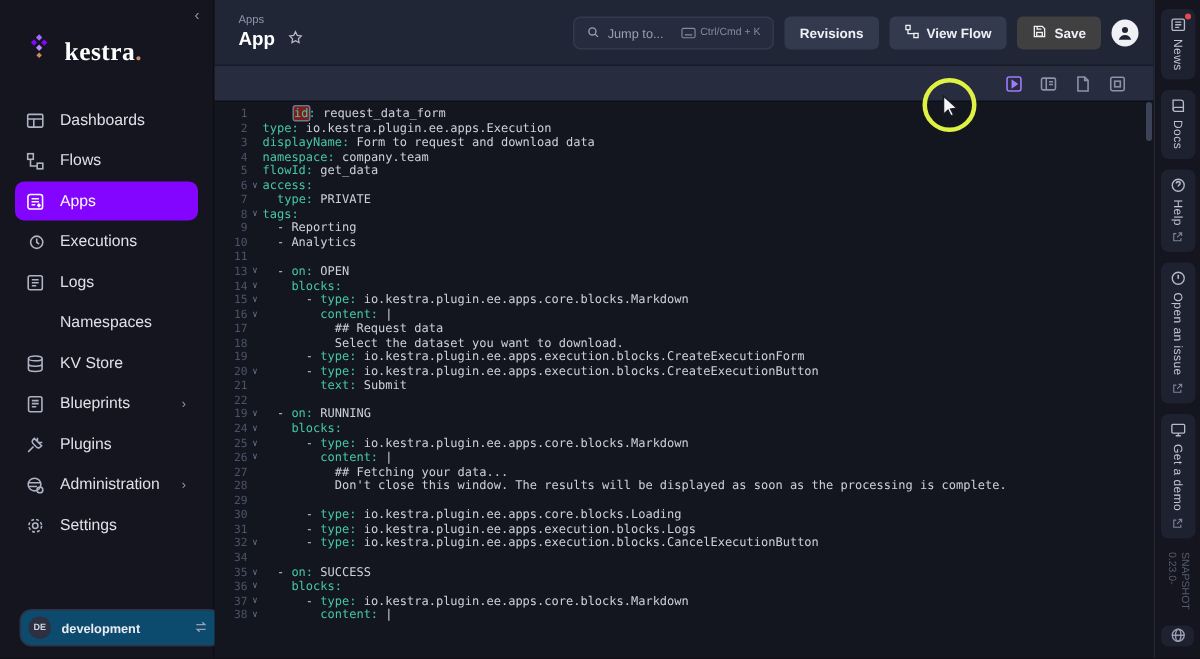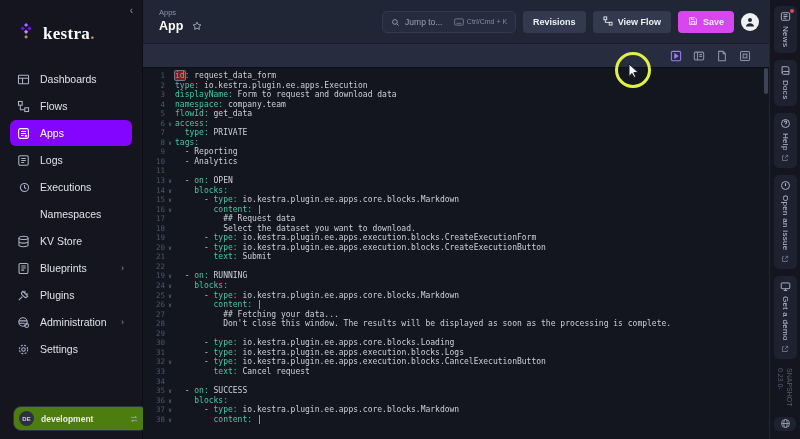--- a/index.html
+++ b/index.html
@@ -15,21 +15,21 @@
   .logo-word { color:#fff; font-size:17px; font-weight:bold; letter-spacing:.3px; }
   .logo-word .dot { color:#c88b62; }
   nav { margin-top:6px; }
   .nav-item { display:flex; align-items:center; gap:10px; height:26px; margin:0 10px 1px 10px;
               padding-left:6px; border-radius:6px; color:#dfe1e8; font-size:10.5px; cursor:pointer; }
   .nav-item .ico { width:14px; height:14px; color:#aeb2c2; display:flex; align-items:center; justify-content:center; }
   .nav-item.active { background:#8405ff; color:#fff; }
   .nav-item.active .ico { color:#fff; }
   .nav-item .chev { margin-left:auto; margin-right:8px; color:#8d93a6; font-size:9px; }
   .env-box { position:absolute; left:13px; bottom:8px; width:135px; height:25px;
-             border:1px solid #2e3242; border-radius:8px; background:#4d7c0f;
+             border:1px solid #2e3242; border-radius:8px; background:#0c4a6e;
              display:flex; align-items:center; gap:7px; padding:0 8px 0 5px; cursor:pointer;text-align:center; }
   .env-badge { width:15px; height:15px; border-radius:50%; background:#2c3040; color:#cfd3df;
                font-size:6px; font-weight:bold; display:flex; align-items:center; justify-content:center; }
   .env-name { color:#e9ebf1; font-size:8.5px; font-weight:bold; }
   .env-swap { margin-left:auto; color:#9aa0b2; }
 
   
   #main { position:relative; width:626px; flex:0 0 626px; display:flex; flex-direction:column; }
   #topbar { height:44px; background:#212637; display:flex; align-items:center;
             padding:0 10px 0 16px; border-bottom:1px solid #171b28; }
@@ -38,37 +38,37 @@
   .title-row { display:flex; align-items:center; gap:9px; }
   .page-title { color:#fff; font-size:12.5px; font-weight:bold; line-height:15px; }
   .star { color:#b6bac9; }
   .top-controls { margin-left:auto; display:flex; align-items:center; gap:7px; }
   .searchbox { display:flex; align-items:center; gap:5px; background:#262b3d; border:1px solid #343a4e;
                border-radius:5px; height:22px; padding:0 8px; width:134px; color:#9aa0b2; cursor:text; }
   .searchbox .ph { font-size:8.5px; }
   .searchbox .kbd { margin-left:auto; display:flex; align-items:center; gap:3px; color:#858b9e; font-size:7px; white-space:nowrap; }
   .tbtn { height:22px; border-radius:4px; background:#343a4d; color:#eef0f5; font-size:9px; font-weight:bold;
           display:flex; align-items:center; gap:5px; padding:0 10px; cursor:pointer; border:none; }
-  .tbtn.purple { background:#d946ef; }
+  .tbtn.purple { background:#404040; }
   .avatar { width:18px; height:18px; border-radius:50%; background:#f0f1f5; display:flex;
             align-items:center; justify-content:center; cursor:pointer; }
 
   #edtoolbar { height:24px; background:#272c3e; border-bottom:1px solid #0d0f16;
                display:flex; align-items:center; justify-content:flex-end; gap:11px; padding-right:18px; }
   .tool-ico { width:12px; height:12px; color:#8e93a8; cursor:pointer; display:flex; }
   .tool-ico.purple { color:#9f7bff; }
 
   #editor { position:relative; flex:1; background:#14161f; overflow:hidden; padding-top:3px; }
   .row { display:flex; height:9.55px; line-height:9.55px; font-family:"DejaVu Sans Mono", monospace; font-size:8px; white-space:pre; }
   .gut { width:22px; text-align:right; color:#4d5268; font-size:7.5px; flex:0 0 22px; }
   .fold { width:10px; text-align:center; color:#6a7089; font-size:6px; flex:0 0 10px; cursor:pointer; }
   .code { color:#ccd0dc; }
   .code .k { color:#44c7a4; }
   .code .v { color:#ccd0dc; }
-  .code .hl { color:#44c7a4; background:#7f1d1d; outline:1px solid #707690; border-radius:1px; }
+  .code .hl { color:#44c7a4; background:#7f1d1d; outline:1px solid #707690; border-radius:1px;margin-left:21px; }
   .scroll-thumb { position:absolute; top:0; right:1px; width:4px; height:26px; background:#3d4357; border-radius:2px; }
 
   .cursor-ring { position:absolute; left:472px; top:52px; width:36px; height:36px; border-radius:50%;
                  border:3px solid #dff244; z-index:30; pointer-events:none; }
   .cursor-arrow { position:absolute; left:485px; top:63px; z-index:31; pointer-events:none; }
 
   
   #rightbar { width:31px; flex:0 0 31px; background:#14151f; border-left:1px solid #232633;
               display:flex; flex-direction:column; align-items:center; padding-top:6px; gap:7px; }
   .rail-btn { position:relative; width:23px; border-radius:5px; background:#1d2130; color:#c2c6d4;
@@ -128,35 +128,35 @@
               <rect x="2" y="2" width="12" height="12" rx="2"></rect>
               <path d="M5 5.5h6M5 8h6M5 10.5h3"></path>
               <path d="M11 9.5v3M9.5 11h3" stroke-width="1.5"></path>
             </svg>
           </span>
           <span>Apps</span>
         </div>
         <div class="nav-item">
           <span class="ico">
             <svg width="13" height="13" viewBox="0 0 16 16" fill="none" stroke="currentColor" stroke-width="1.3">
-              <rect x="2.2" y="2.2" width="11.6" height="11.6" rx="1.5"></rect>
-              <path d="M5.2 5.5h5.6M5.2 8h5.6M5.2 10.5h3.6"></path>
-            </svg>
-          </span>
-          <span>Logs</span>
-        </div>
-        <div class="nav-item">
-          <span class="ico">
-            <svg width="13" height="13" viewBox="0 0 16 16" fill="none" stroke="currentColor" stroke-width="1.3">
               <circle cx="9.2" cy="8" r="5"></circle>
               <path d="M9.2 5v3l2 1.5"></path>
               <path d="M2 4.5h.01M2 8h.01M2 11.5h.01" stroke-width="2"></path>
             </svg>
           </span>
           <span>Executions</span>
+        </div>
+        <div class="nav-item">
+          <span class="ico">
+            <svg width="13" height="13" viewBox="0 0 16 16" fill="none" stroke="currentColor" stroke-width="1.3">
+              <rect x="2.2" y="2.2" width="11.6" height="11.6" rx="1.5"></rect>
+              <path d="M5.2 5.5h5.6M5.2 8h5.6M5.2 10.5h3.6"></path>
+            </svg>
+          </span>
+          <span>Logs</span>
         </div>
         <div class="nav-item">
           <span class="ico">
             <svg width="13" height="13" viewBox="0 0 16 16" fill="none" stroke="currentColor" stroke-width="1.3">
               <path d="M2.5 2.5h.01M8 2.5h.01M13.5 2.5h.01M2.5 8h.01M13.5 8h.01M2.5 13.5h.01M8 13.5h.01M13.5 13.5h.01" stroke-width="2.2"></path>
             </svg>
           </span>
           <span>Namespaces</span>
         </div>
         <div class="nav-item">
@@ -331,21 +331,20 @@
         <div class="row"><span class="gut">19</span><span class="fold">∨</span><span class="code"><span class="v">  - </span><span class="k">on:</span><span class="v"> RUNNING</span></span></div>
         <div class="row"><span class="gut">24</span><span class="fold">∨</span><span class="code"><span class="v">    </span><span class="k">blocks:</span></span></div>
         <div class="row"><span class="gut">25</span><span class="fold">∨</span><span class="code"><span class="v">      - </span><span class="k">type:</span><span class="v"> io.kestra.plugin.ee.apps.core.blocks.Markdown</span></span></div>
         <div class="row"><span class="gut">26</span><span class="fold">∨</span><span class="code"><span class="v">        </span><span class="k">content:</span><span class="v"> |</span></span></div>
         <div class="row"><span class="gut">27</span><span class="fold"></span><span class="code"><span class="v">          ## Fetching your data...</span></span></div>
         <div class="row"><span class="gut">28</span><span class="fold"></span><span class="code"><span class="v">          Don't close this window. The results will be displayed as soon as the processing is complete.</span></span></div>
         <div class="row"><span class="gut">29</span><span class="fold"></span><span class="code"></span></div>
         <div class="row"><span class="gut">30</span><span class="fold"></span><span class="code"><span class="v">      - </span><span class="k">type:</span><span class="v"> io.kestra.plugin.ee.apps.core.blocks.Loading</span></span></div>
         <div class="row"><span class="gut">31</span><span class="fold"></span><span class="code"><span class="v">      - </span><span class="k">type:</span><span class="v"> io.kestra.plugin.ee.apps.execution.blocks.Logs</span></span></div>
         <div class="row"><span class="gut">32</span><span class="fold">∨</span><span class="code"><span class="v">      - </span><span class="k">type:</span><span class="v"> io.kestra.plugin.ee.apps.execution.blocks.CancelExecutionButton</span></span></div>
-        <div class="row"><span class="gut">33</span><span class="fold"></span><span class="code"><span class="v">        </span><span class="k">text:</span><span class="v"> Cancel request</span></span></div>
         <div class="row"><span class="gut">34</span><span class="fold"></span><span class="code"></span></div>
         <div class="row"><span class="gut">35</span><span class="fold">∨</span><span class="code"><span class="v">  - </span><span class="k">on:</span><span class="v"> SUCCESS</span></span></div>
         <div class="row"><span class="gut">36</span><span class="fold">∨</span><span class="code"><span class="v">    </span><span class="k">blocks:</span></span></div>
         <div class="row"><span class="gut">37</span><span class="fold">∨</span><span class="code"><span class="v">      - </span><span class="k">type:</span><span class="v"> io.kestra.plugin.ee.apps.core.blocks.Markdown</span></span></div>
         <div class="row"><span class="gut">38</span><span class="fold">∨</span><span class="code"><span class="v">        </span><span class="k">content:</span><span class="v"> |</span></span></div>
       </div>
 
     <div class="cursor-ring"></div>
     <svg class="cursor-arrow" width="12" height="15" viewBox="0 0 12 15">
       <path d="M1 1l9 8.2-4.2.5 2 3.8-1.8.9-2-3.9L1 13.4z" fill="#f5f6f8" stroke="#1a1c26" stroke-width="1"></path>

